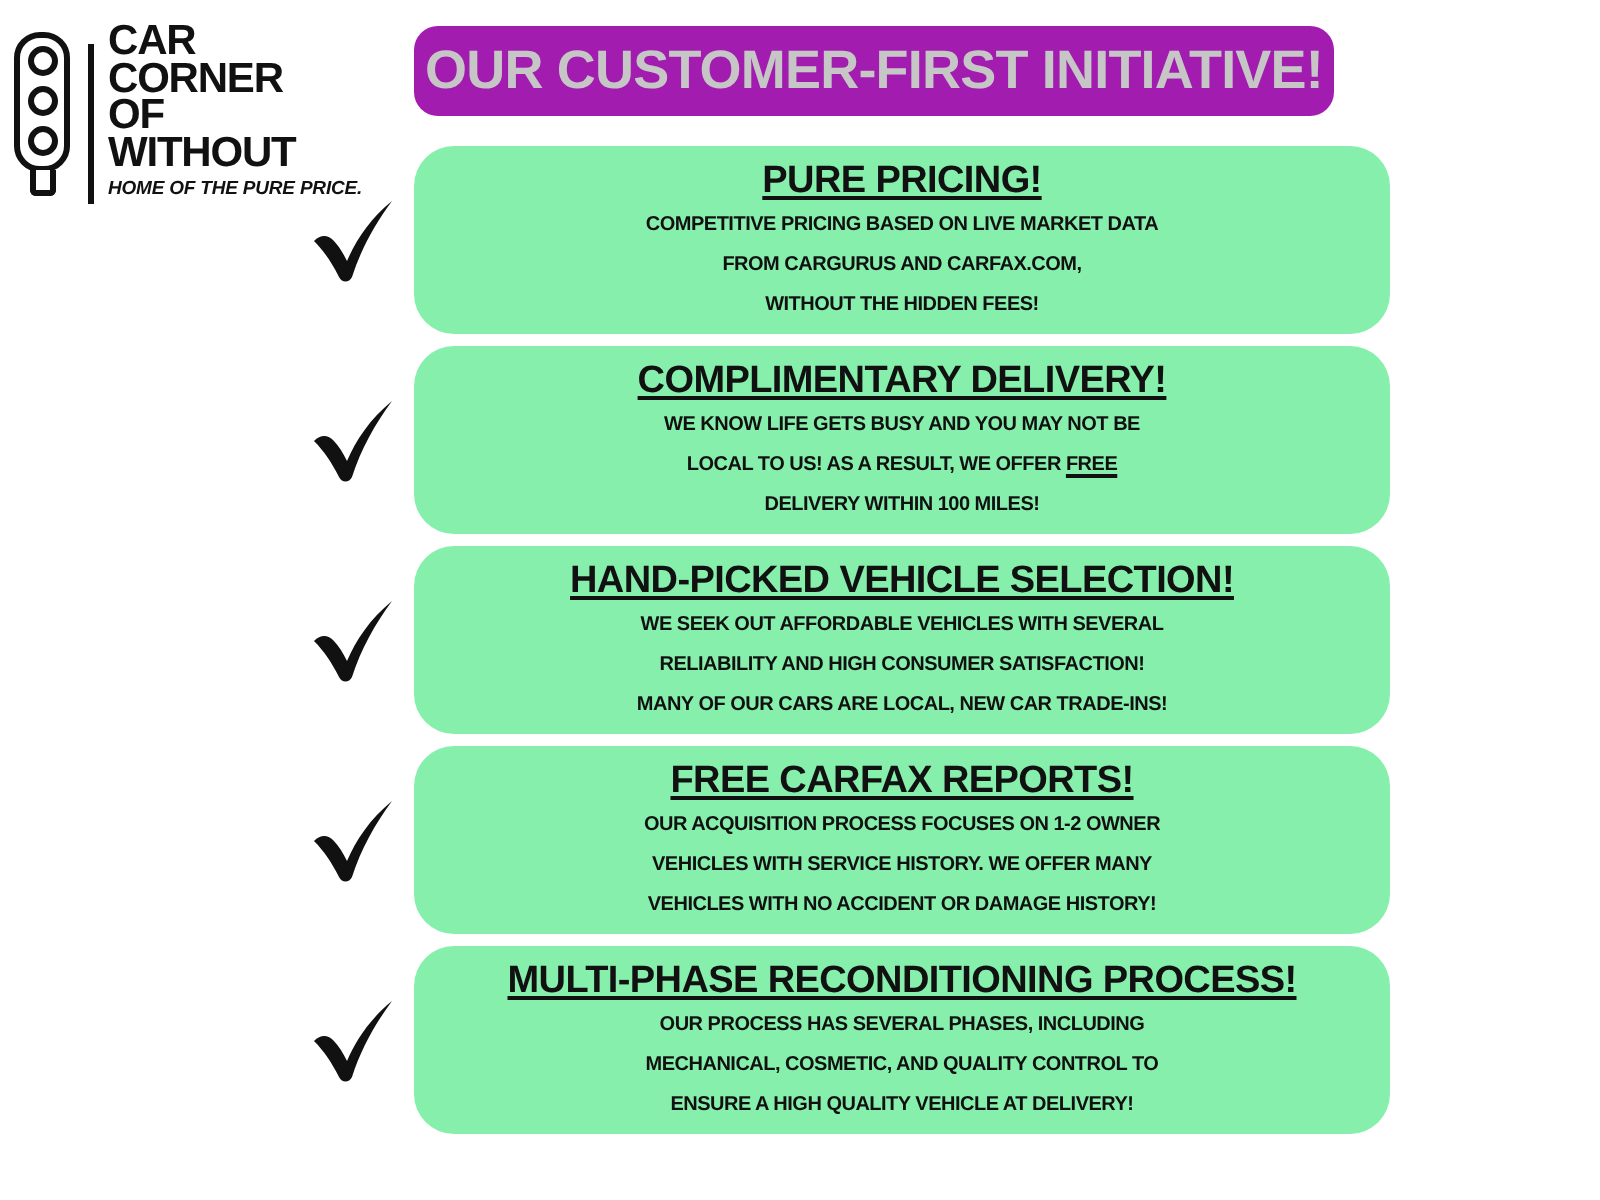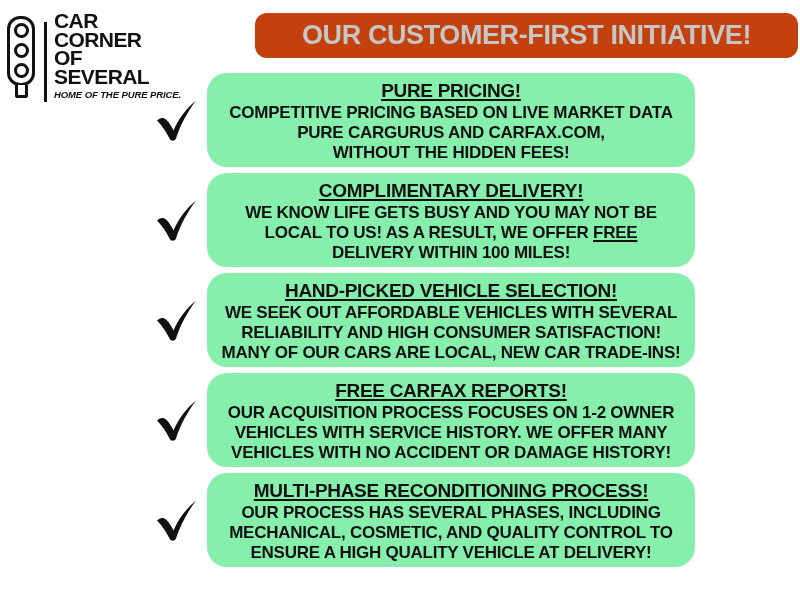--- a/index.html
+++ b/index.html
@@ -119,29 +119,28 @@
     white-space: nowrap;
     margin-top: 2px;
     font-style: italic;
   }
 
   
   .banner {
     position: absolute;
     left: 207px;
     top: 13px;
-    width: 543px;
+    width: 460px;
     height: 45px;
-    background: #c2410c;
+    background: #a21caf;
     border-radius: 12px;
     display: flex;
     align-items: center;
     justify-content: center;
     box-sizing: border-box;
-    margin-left: 48px;
   }
   .banner-text {
     font-family: "Liberation Sans", sans-serif;
     font-weight: 700;
     font-size: 27px;
     letter-spacing: -0.4px;
     color: #c6c6c6;
     white-space: nowrap;
   }
 
@@ -193,21 +192,21 @@
     color: #111111;
     text-decoration: underline;
     text-underline-offset: 2px;
     text-decoration-thickness: 2px;
     white-space: nowrap;
     text-align: center;
   }
   .card-body {
     font-family: "Liberation Sans", sans-serif;
     font-weight: 700;
-    font-size: 17px;
+    font-size: 10px;
     line-height: 20px;
     letter-spacing: -0.25px;
     color: #111111;
     text-align: center;
     white-space: nowrap;
   }
   .card-body .u { text-decoration: underline; text-underline-offset: 2px; text-decoration-thickness: 2px; text-align: center; }
 </style>
 </head>
 <body>
@@ -222,21 +221,21 @@
         <div class="tl-lamp l1"></div>
         <div class="tl-lamp l2"></div>
         <div class="tl-lamp l3"></div>
         <div class="tl-stem"></div>
       </div>
       <div class="logo-divider"></div>
       <div class="logo-words">
         <div class="logo-line">CAR</div>
         <div class="logo-line">CORNER</div>
         <div class="logo-line">OF</div>
-        <div class="logo-line">SEVERAL</div>
+        <div class="logo-line">WITHOUT</div>
         <div class="logo-tagline">HOME OF THE PURE PRICE.</div>
       </div>
     </div>
 
     <div class="banner">
       <div class="banner-text">OUR CUSTOMER-FIRST INITIATIVE!</div>
     </div>
 
   </div>
 
@@ -244,21 +243,21 @@
       <div class="card-row">
         <div class="check">
           <svg viewBox="0 0 54 54" xmlns="http://www.w3.org/2000/svg" aria-hidden="true">
             <path d="M5 27.5 C8 24.5 11.5 24 14.5 27 C17.5 30 19.5 33.5 21.5 37.5 C26 27 33 16.5 44 7.5 C35.5 19 28.5 31.5 24 45.5 C22.5 48.5 19 48.5 17.5 45.5 C14 38.5 10 32.5 5 27.5 Z" fill="#111111"></path>
           </svg>
         </div>
         <div class="card">
           <div class="card-heading">PURE PRICING!</div>
           <div class="card-body">
             <div><span>COMPETITIVE PRICING BASED ON LIVE MARKET DATA</span></div>
-            <div><span>PURE CARGURUS AND CARFAX.COM,</span></div>
+            <div><span>FROM CARGURUS AND CARFAX.COM,</span></div>
             <div><span>WITHOUT THE HIDDEN FEES!</span></div>
           </div>
         </div>
       </div>
       <div class="card-row">
         <div class="check">
           <svg viewBox="0 0 54 54" xmlns="http://www.w3.org/2000/svg" aria-hidden="true">
             <path d="M5 27.5 C8 24.5 11.5 24 14.5 27 C17.5 30 19.5 33.5 21.5 37.5 C26 27 33 16.5 44 7.5 C35.5 19 28.5 31.5 24 45.5 C22.5 48.5 19 48.5 17.5 45.5 C14 38.5 10 32.5 5 27.5 Z" fill="#111111"></path>
           </svg>
         </div>

